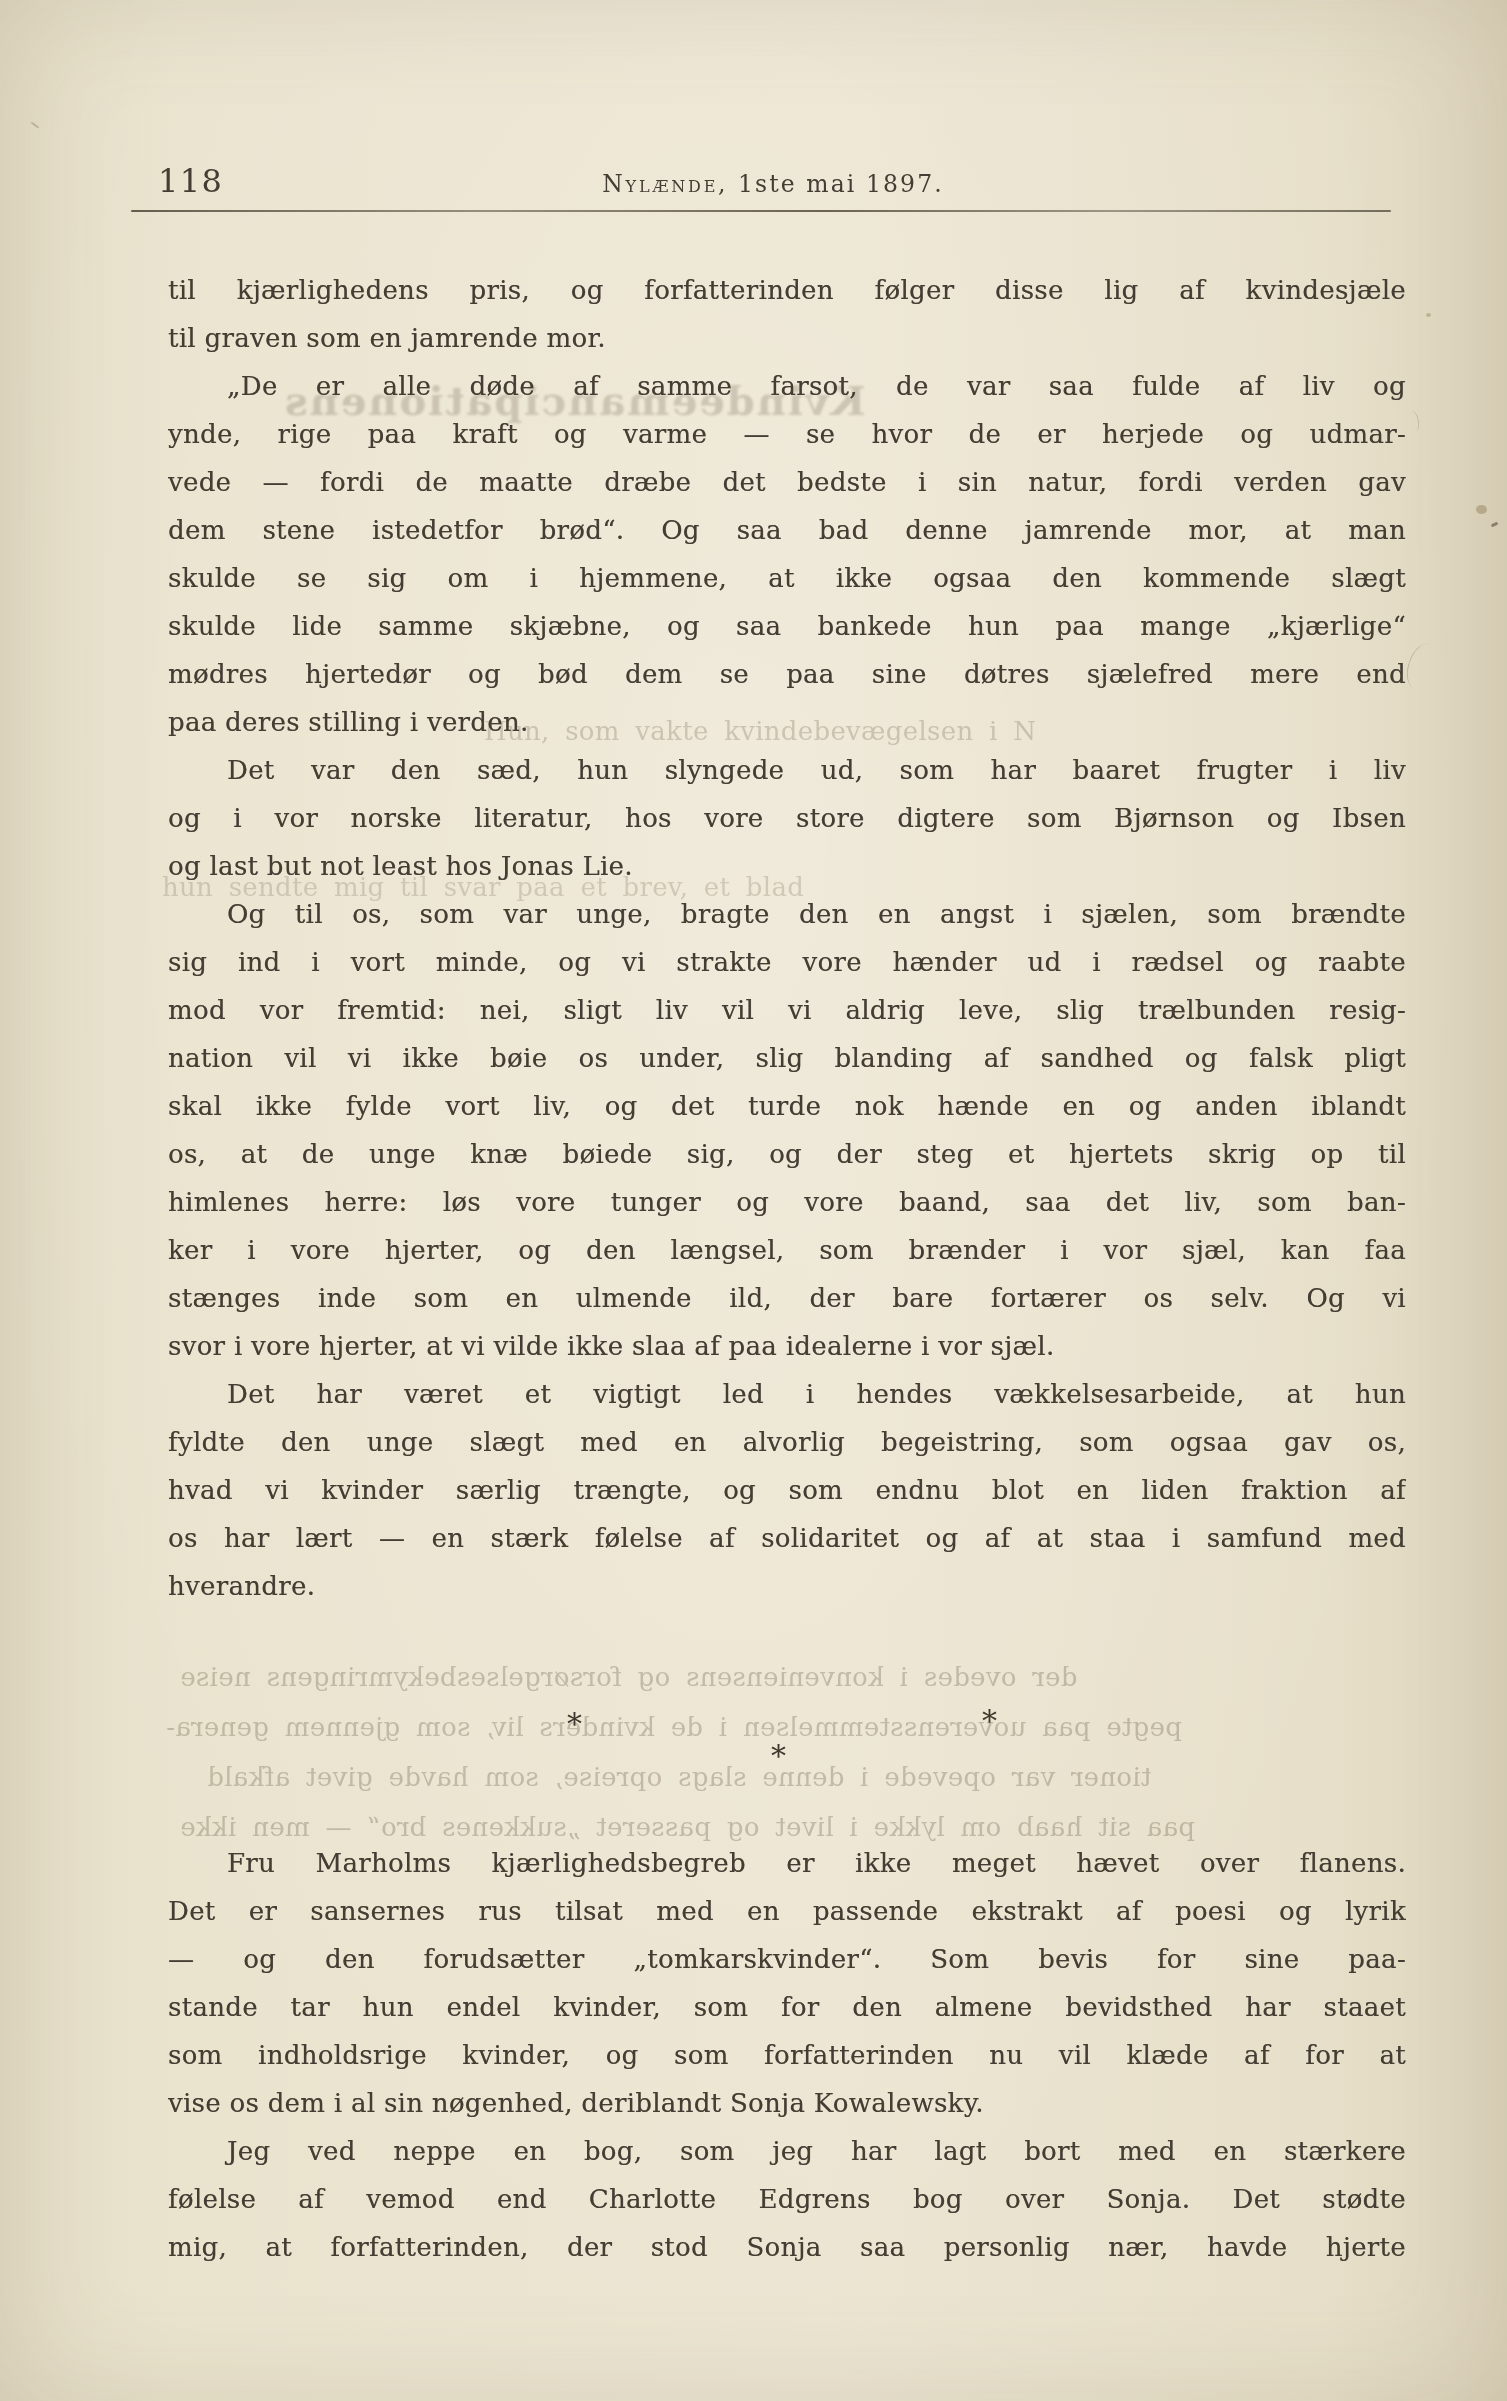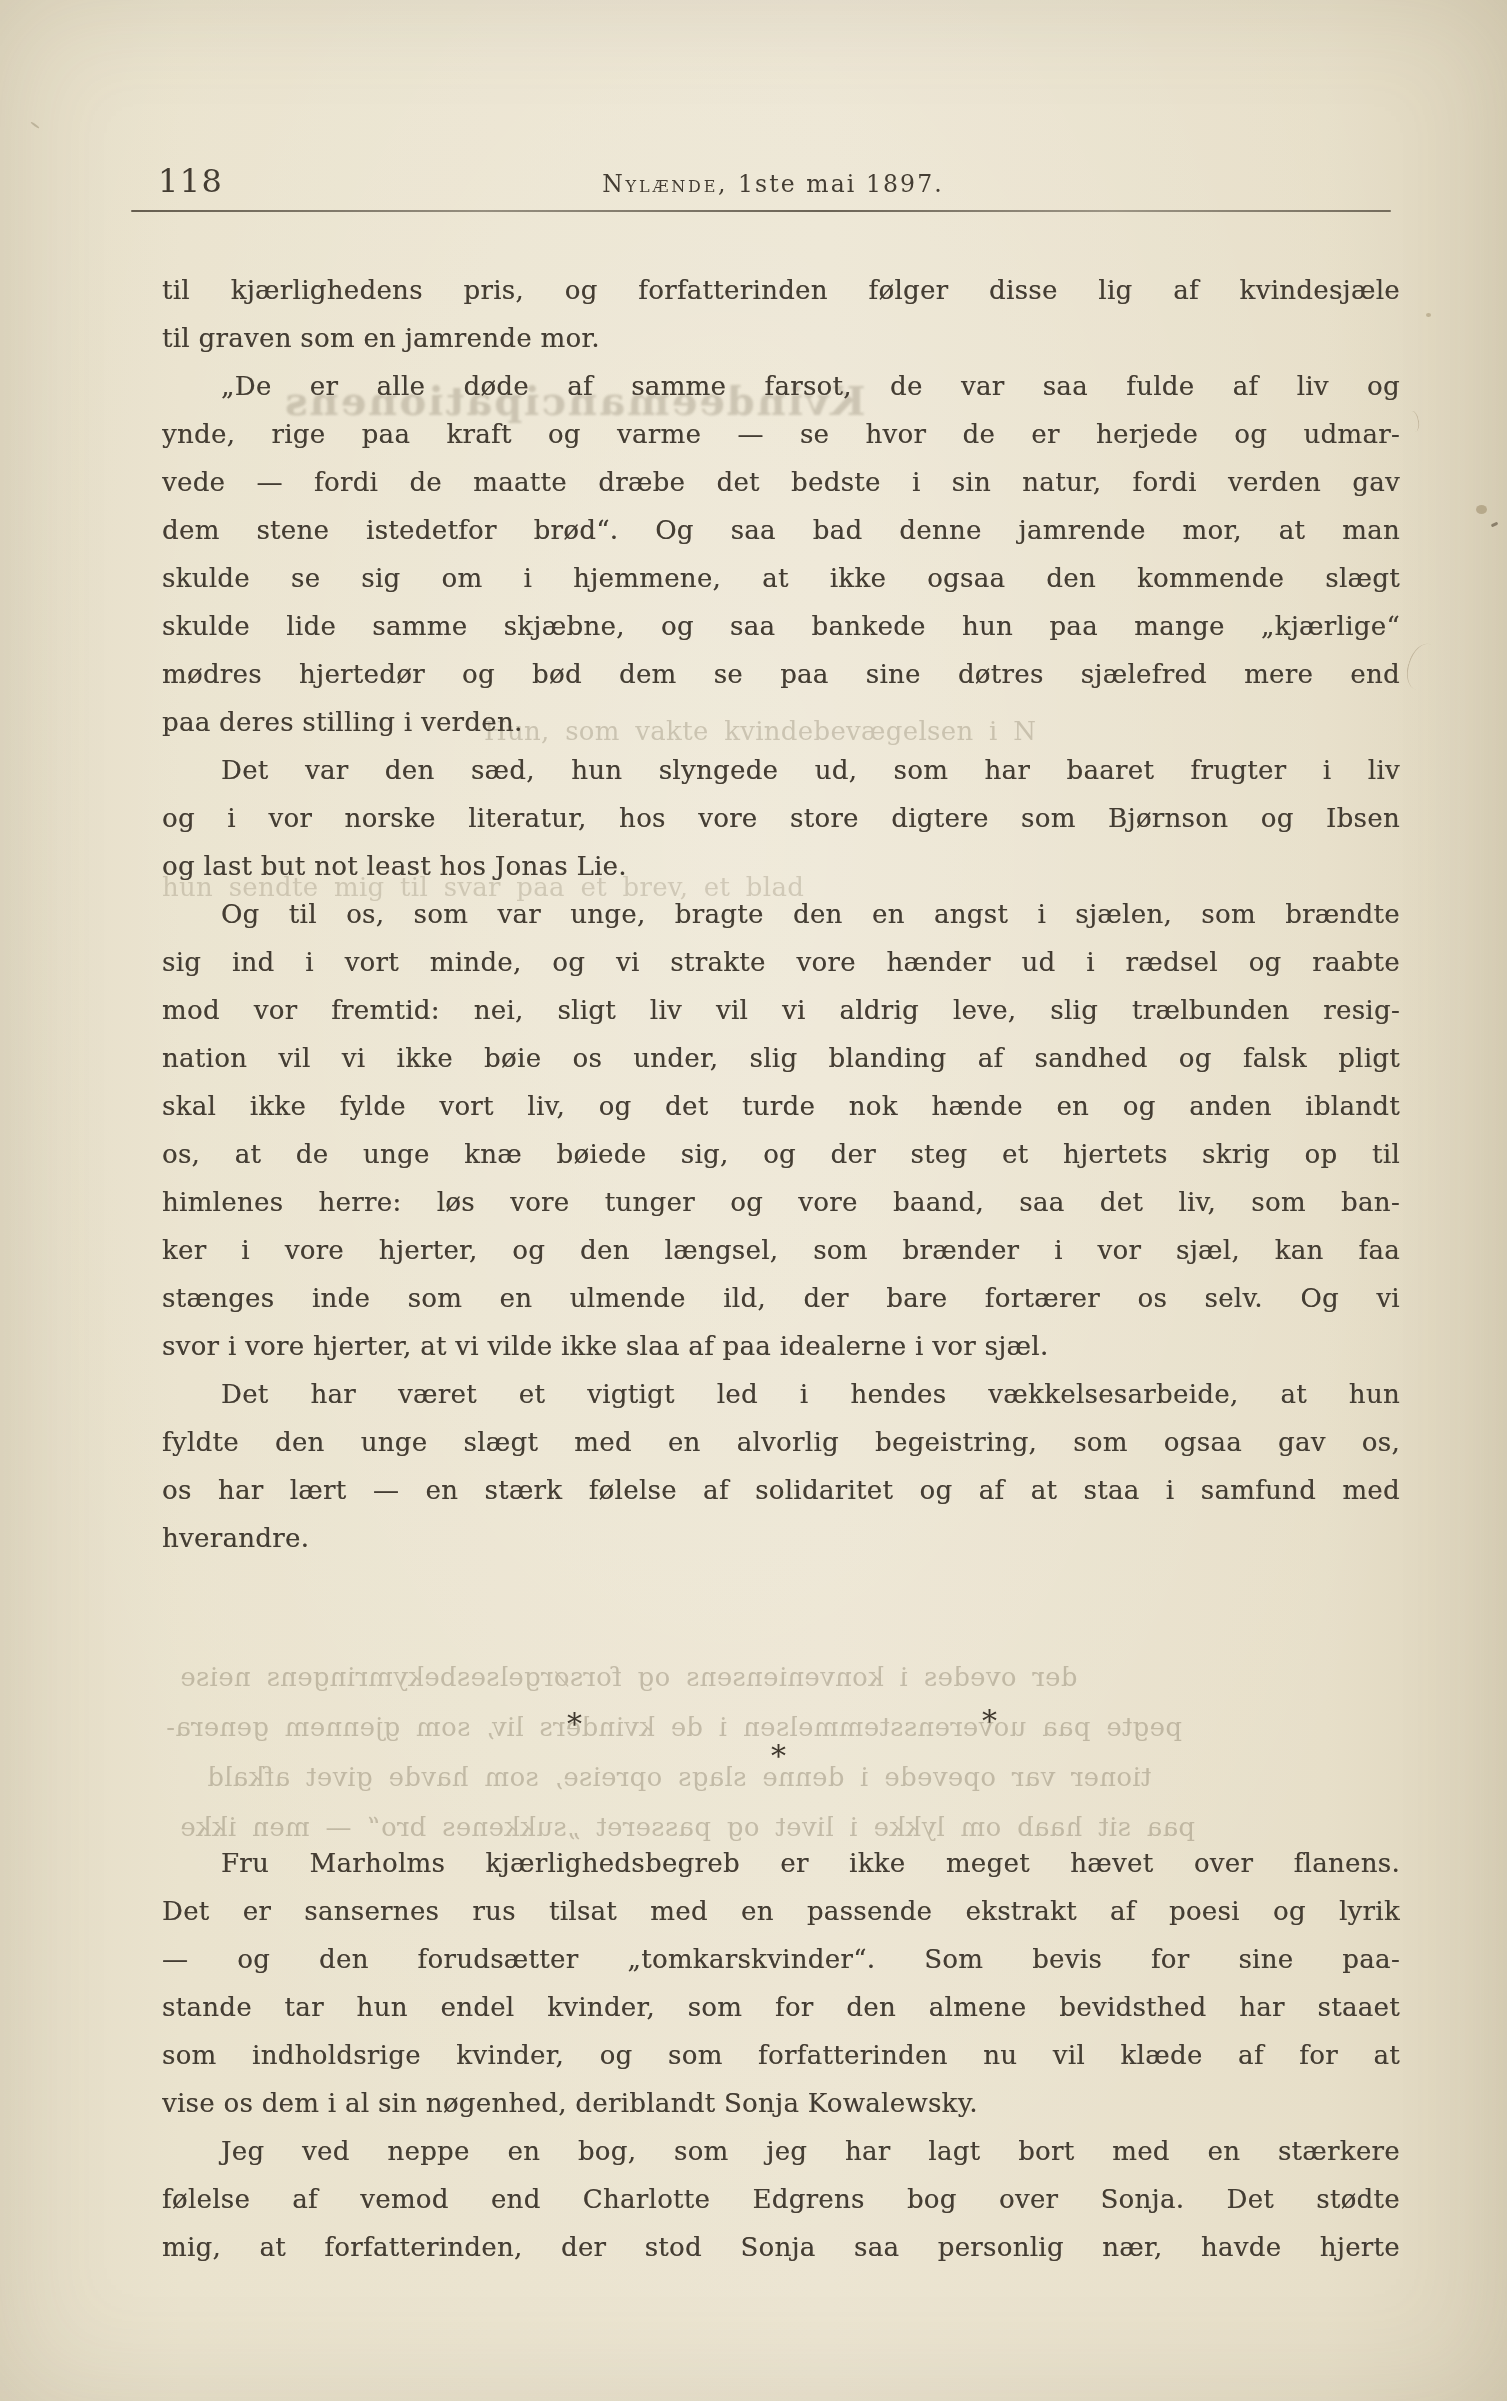--- a/index.html
+++ b/index.html
@@ -28,21 +28,21 @@
   }
   .running-head .sc{font-variant:small-caps;letter-spacing:2.8px;margin-top:14px;}
   .head-rule{
     position:absolute;left:131px;top:210px;width:1260px;height:2.1px;
     background:linear-gradient(90deg,
       rgba(78,70,57,.85), rgba(78,70,57,.55) 28%,
       rgba(78,70,57,.82) 55%, rgba(78,70,57,.5) 78%, rgba(78,70,57,.75));
     border-radius:1.4px;
   }
   
-  .textblock{position:absolute;left:162px;width:1238px;}
+  .textblock{position:absolute;left:168px;width:1238px;}
   .tb1{top:266px;}
   .tb2{top:1839px;}
   .line{
     height:48px;line-height:48px;font-size:26px;
     text-align:justify;text-align-last:justify;
     overflow:hidden;white-space:normal;
     letter-spacing:0.3px;
     text-shadow:0.2px 0 0 rgba(68,61,51,.55);
   }
   .pfirst{text-indent:59px;}
@@ -132,20 +132,21 @@
     <div class="line">nation vil vi ikke bøie os under, slig blanding af sandhed og falsk pligt</div>
     <div class="line">skal ikke fylde vort liv, og det turde nok hænde en og anden iblandt</div>
     <div class="line">os, at de unge knæ bøiede sig, og der steg et hjertets skrig op til</div>
     <div class="line">himlenes herre: løs vore tunger og vore baand, saa det liv, som ban-</div>
     <div class="line">ker i vore hjerter, og den længsel, som brænder i vor sjæl, kan faa</div>
     <div class="line">stænges inde som en ulmende ild, der bare fortærer os selv. Og vi</div>
     <div class="line plast">svor i vore hjerter, at vi vilde ikke slaa af paa idealerne i vor sjæl.</div>
 
     <div class="line pfirst">Det har været et vigtigt led i hendes vækkelsesarbeide, at hun</div>
     <div class="line">fyldte den unge slægt med en alvorlig begeistring, som ogsaa gav os,</div>
+    <div class="line">hvad vi kvinder særlig trængte, og som endnu blot en liden fraktion af</div>
     <div class="line">os har lært — en stærk følelse af solidaritet og af at staa i samfund med</div>
     <div class="line plast">hverandre.</div>
   </div>
 
   <div class="asterism">
     <span class="ast ast1">*</span>
     <span class="ast ast2">*</span>
     <span class="ast ast3">*</span>
   </div>
 

